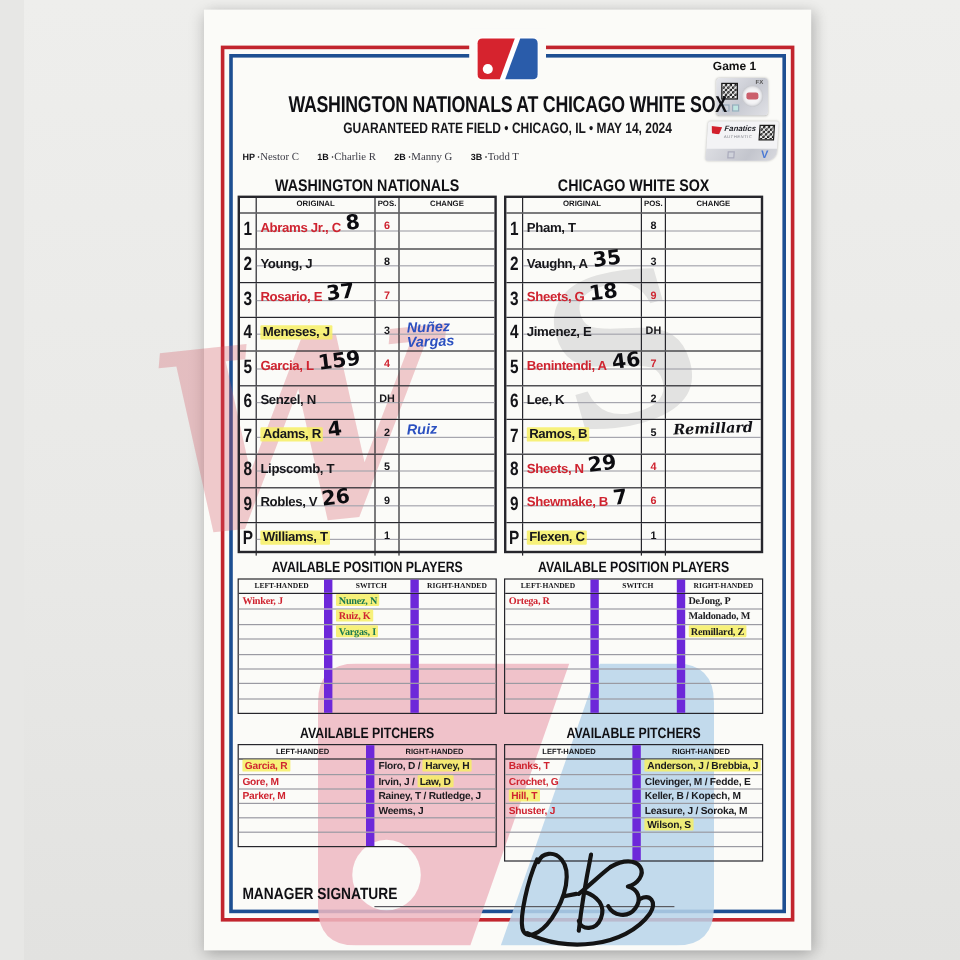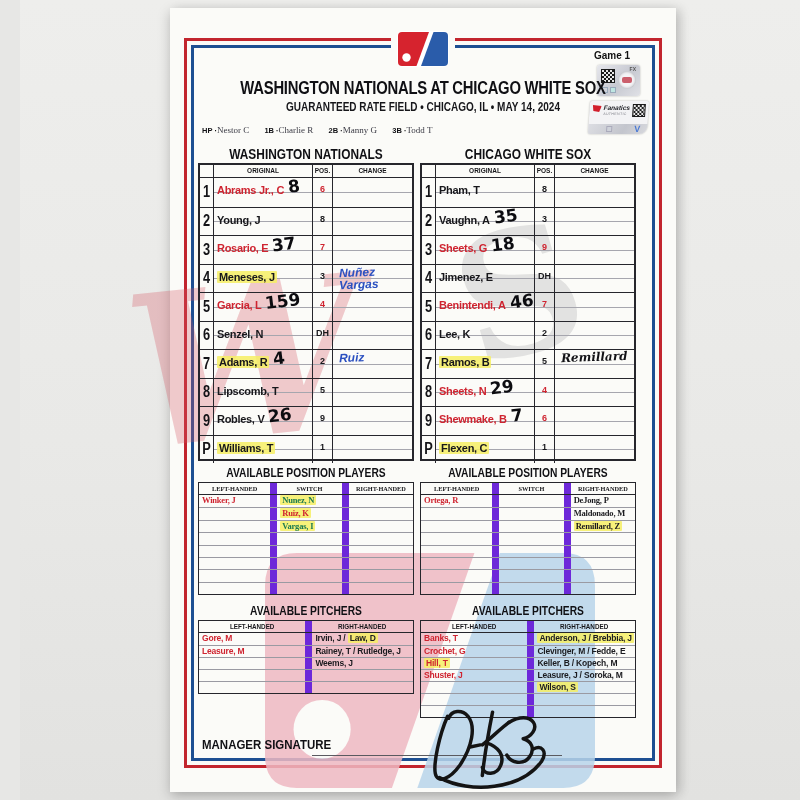--- a/index.html
+++ b/index.html
@@ -430,25 +430,29 @@
     <div class="sec-title pit-title t0">AVAILABLE PITCHERS</div>
     <div class="sec-title pit-title t1">AVAILABLE PITCHERS</div>
 
     <div class="grid-tbl pit t0">
       <div class="g-head">
         <div class="w2">LEFT-HANDED</div>
         <div class="w2">RIGHT-HANDED</div>
       </div>
       <div>
           <div class="g-row">
+            <div class="g-cell w2"><span class="red hl">Garcia, R</span></div>
+            <div class="g-cell w2"><span>Floro, D / </span><span class="hl">Harvey, H</span></div>
+          </div>
+          <div class="g-row">
             <div class="g-cell w2"><span class="red">Gore, M</span></div>
             <div class="g-cell w2"><span>Irvin, J / </span><span class="hl">Law, D</span></div>
           </div>
           <div class="g-row">
-            <div class="g-cell w2"><span class="red">Leasure, M</span></div>
+            <div class="g-cell w2"><span class="red">Parker, M</span></div>
             <div class="g-cell w2"><span>Rainey, T / Rutledge, J</span></div>
           </div>
           <div class="g-row">
             <div class="g-cell w2"></div>
             <div class="g-cell w2"><span>Weems, J</span></div>
           </div>
           <div class="g-row">
             <div class="g-cell w2"></div>
             <div class="g-cell w2"></div>
           </div>

